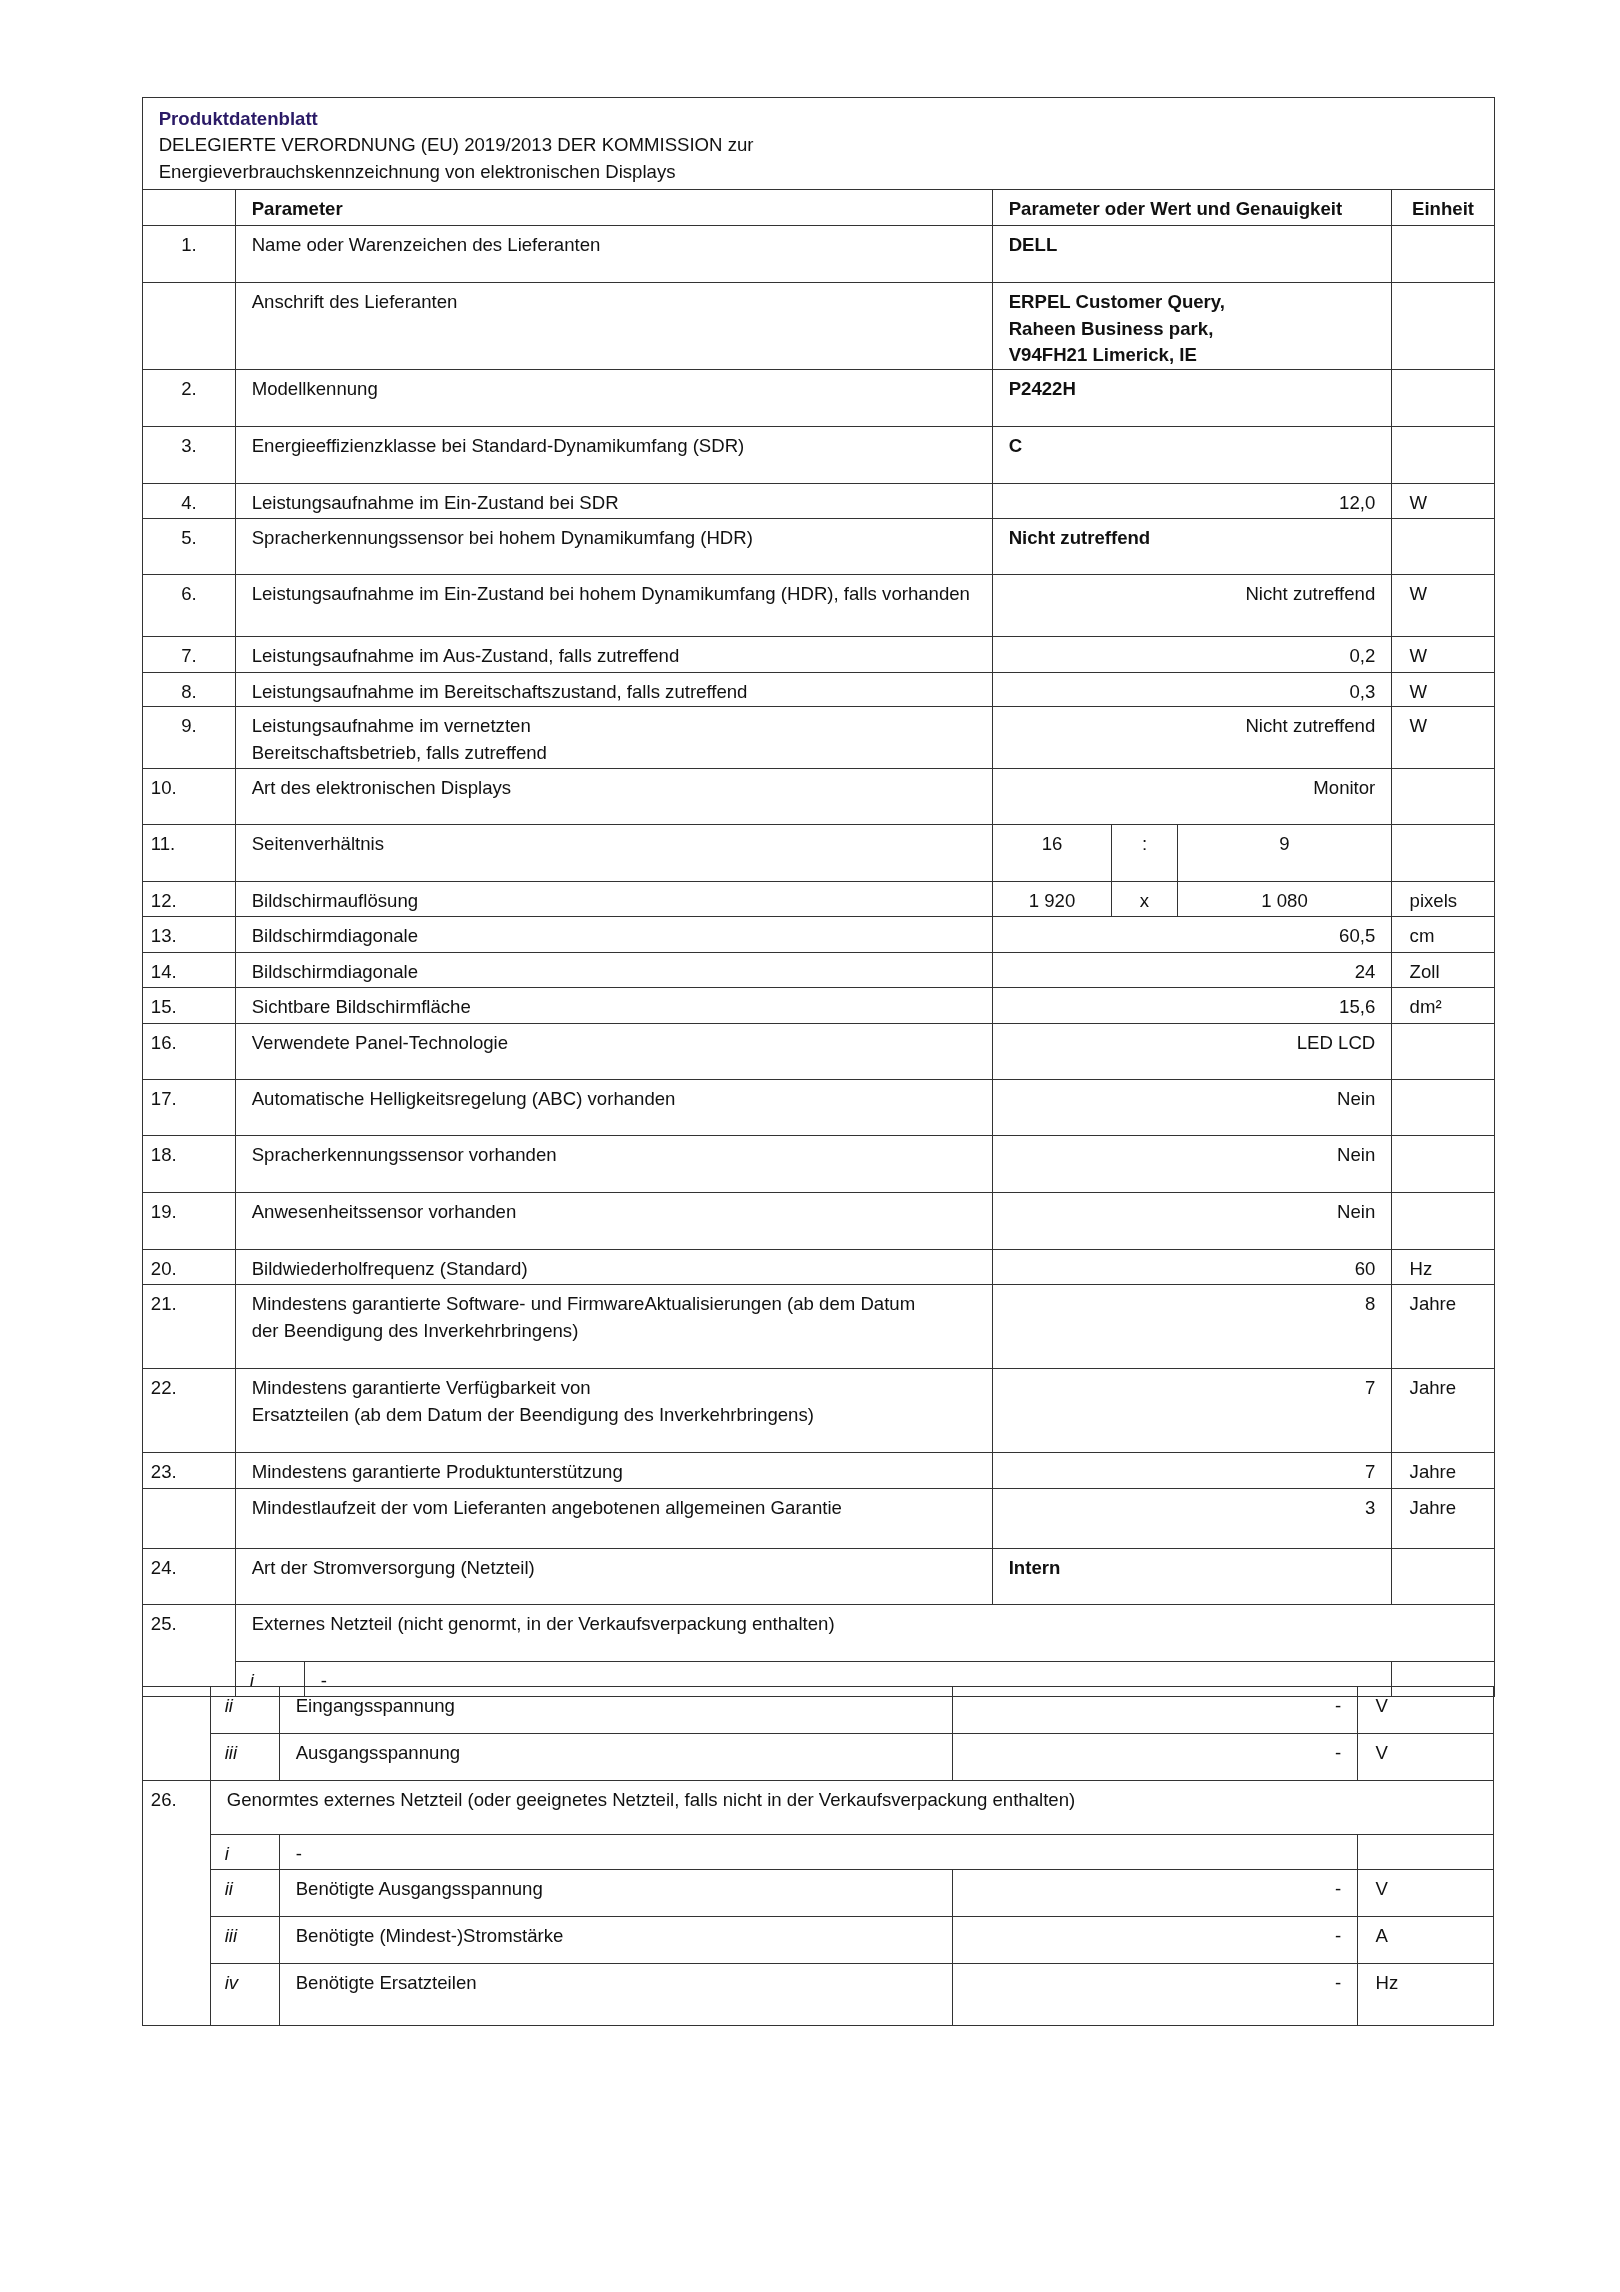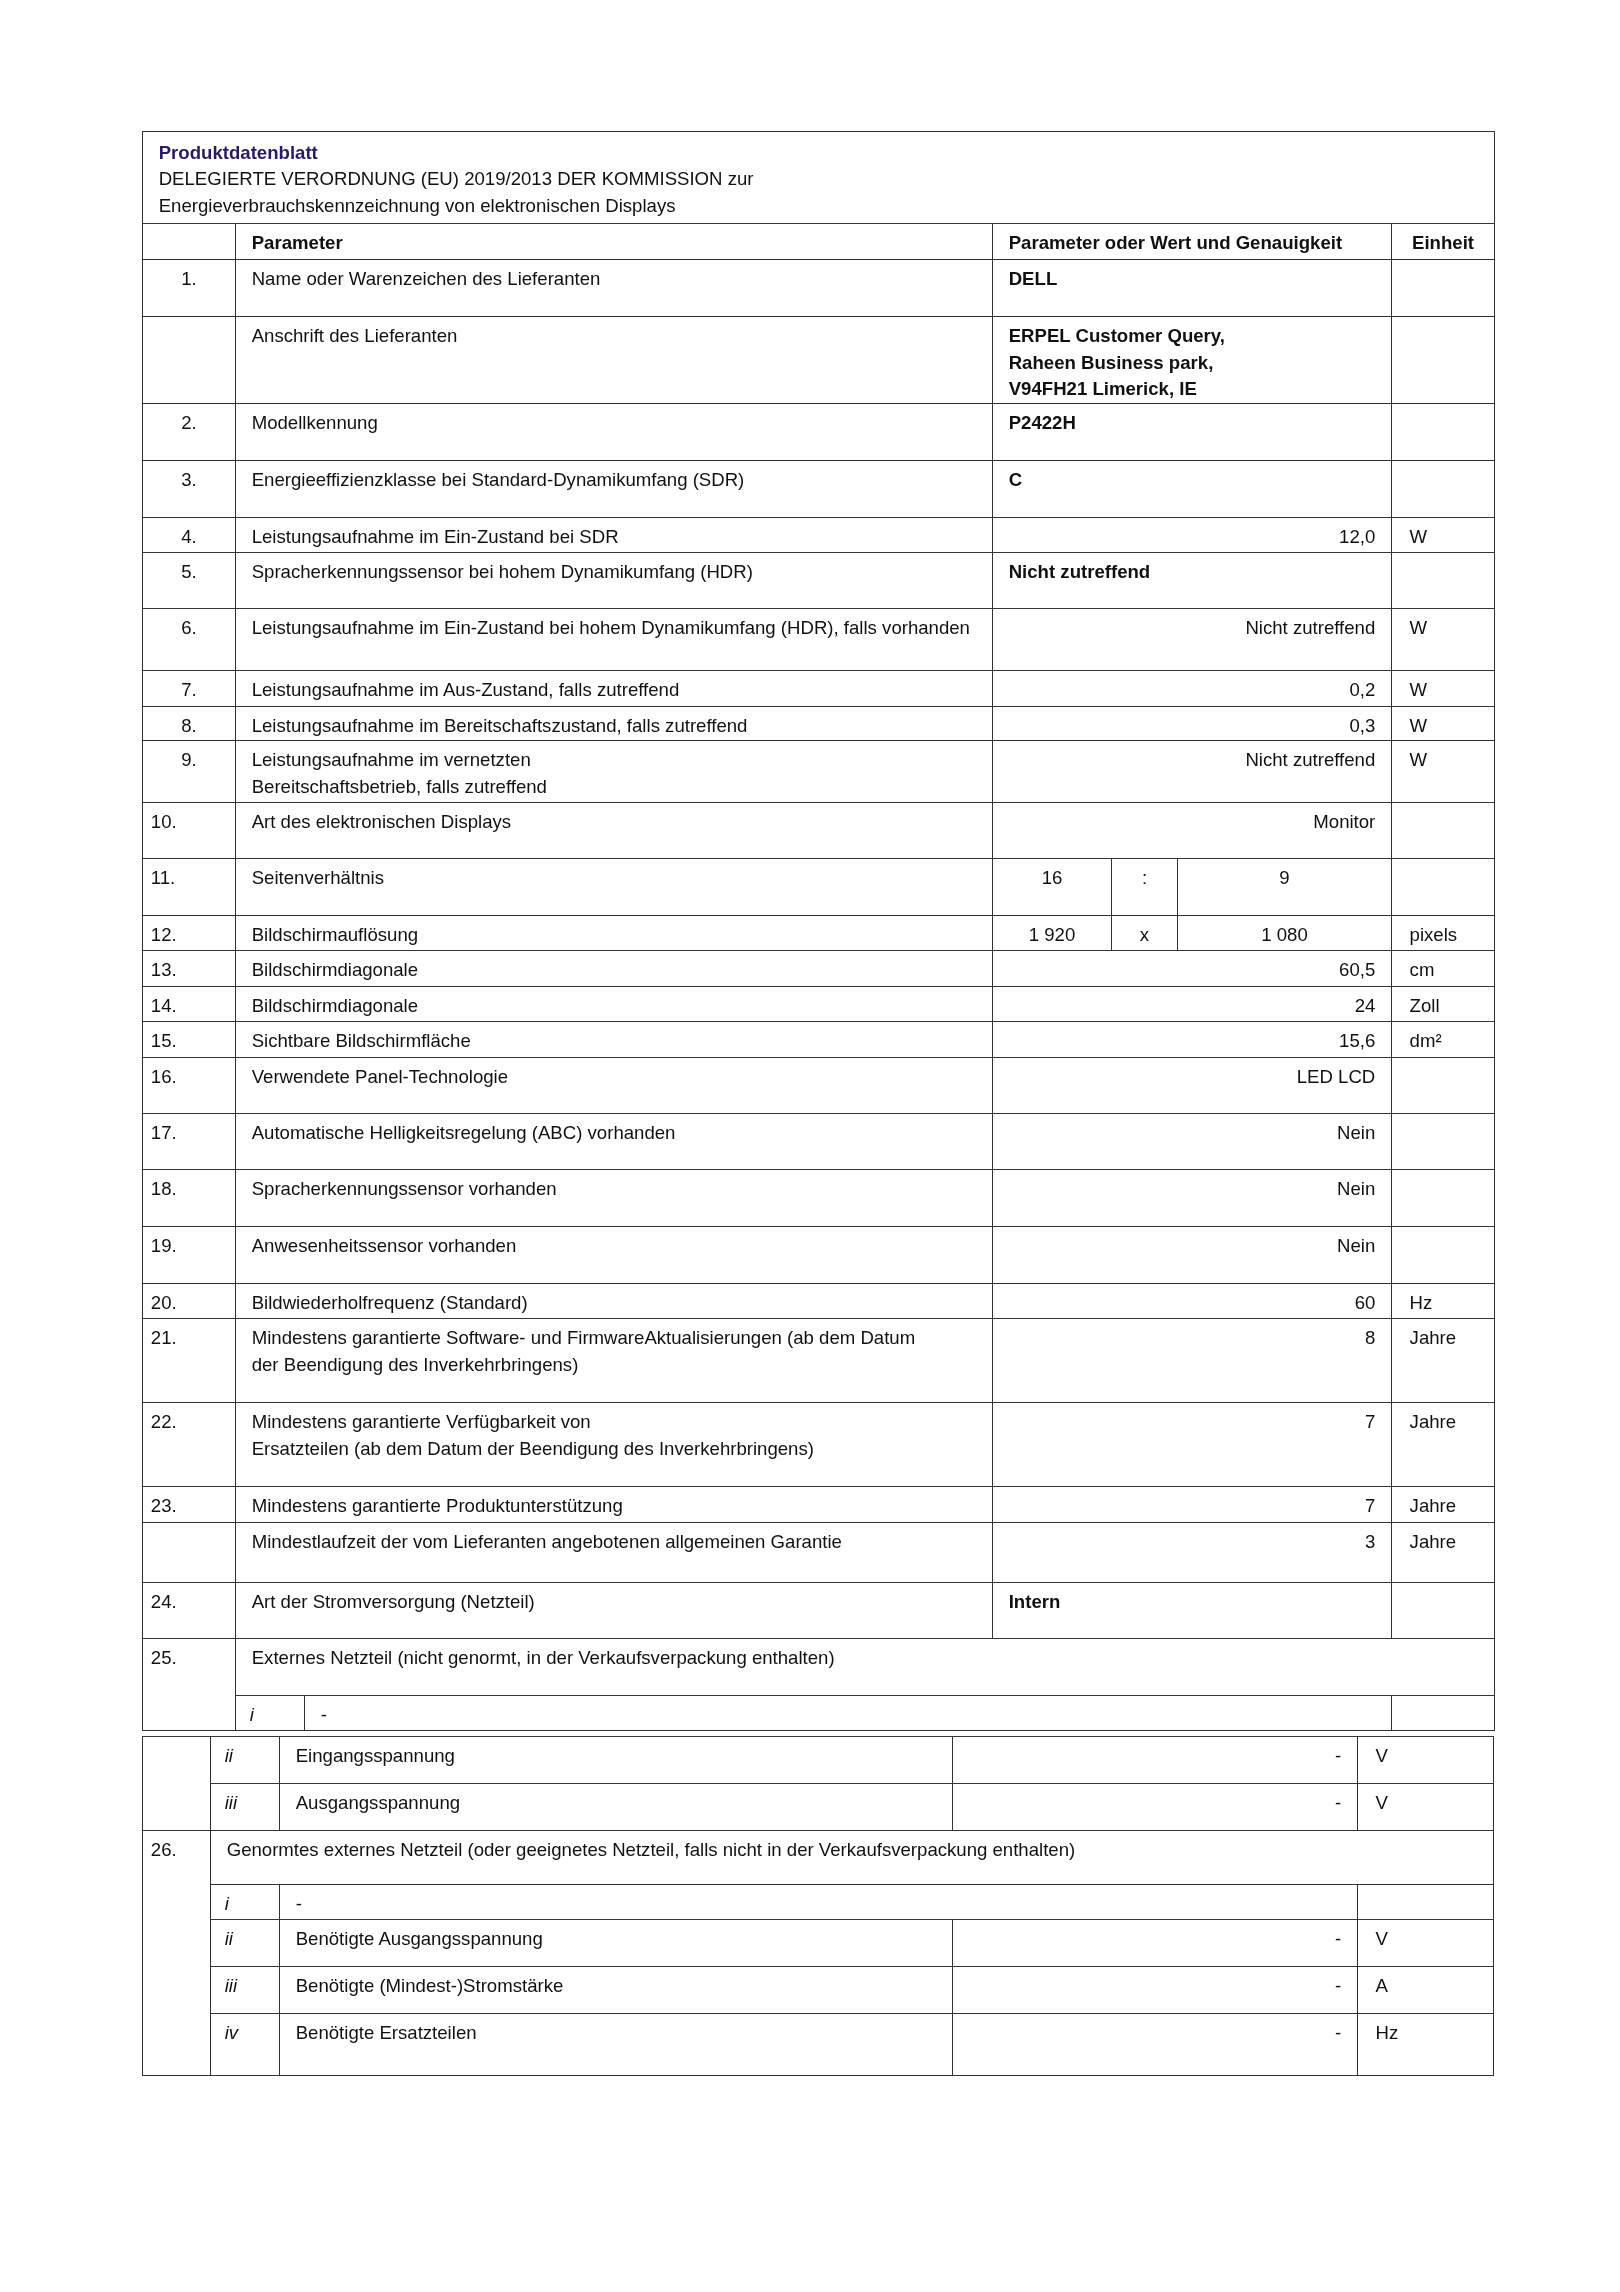--- a/index.html
+++ b/index.html
@@ -14,21 +14,21 @@
   .unit { padding:5.9px 0 0 17.6px !important; }
   .ctr { text-align:center; padding-top:5.9px !important; }
   .it { font-style:italic; padding:5.9px 0 0 13.7px !important; }
   .hdr td { font-weight:bold; }
   .title-cell { padding:7.8px 15.7px 3.9px 15.7px !important; line-height:26.5px; }
   .title-main { font-weight:bold; color:#2a1a66; }
 </style>
 </head>
 <body>
 
-<table class="t" style="left:142px; top:97px; width:1351px;margin-top:34px;">
+<table class="t" style="left:142px; top:97px; width:1351px;">
   <colgroup>
     <col style="width:93px">
       <col style="width:69px">
       <col style="width:688px">
     <col style="width:119px">
       <col style="width:66px">
       <col style="width:92px">
     <col style="width:122px">
       <col style="width:103px">
   </colgroup>
@@ -251,21 +251,21 @@
     <td colspan="7" class="pad">Externes Netzteil (nicht genormt, in der Verkaufsverpackung enthalten)</td>
   </tr>
   <tr style="height:35px">
     <td class="it">i</td>
     <td colspan="5" class="pad">-</td>
     <td></td>
   </tr>
 </tbody>
   </table>
 
-<table class="t" style="left:142px; top:1736px; width:1351px;">
+<table class="t" style="left:142px; top:1686px; width:1351px;">
   <colgroup>
     <col style="width:68px">
       <col style="width:69px">
       <col style="width:673px">
     <col style="width:405px">
       <col style="width:136px">
   </colgroup>
   <tbody>
       <tr style="height:47px">
     <td rowspan="2"></td>

